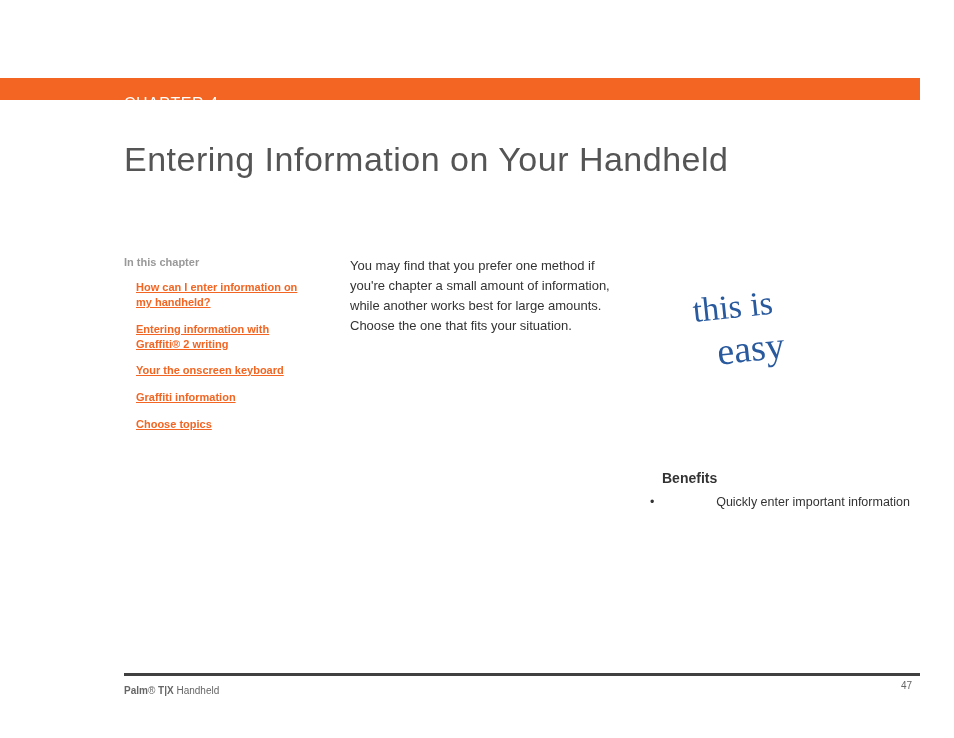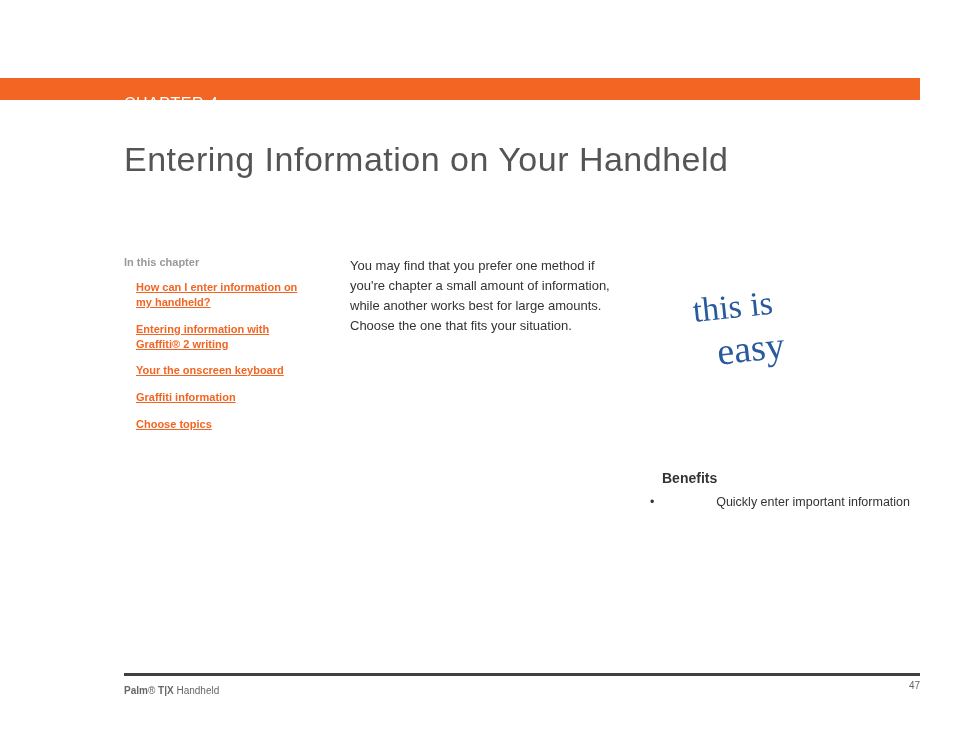--- a/index.html
+++ b/index.html
@@ -117,21 +117,21 @@
     border-top: 3px solid #404040;
     padding-top: 4px;
   }
   .footer-left {
     font-size: 10px;
     color: #666;
   }
   .footer-left .bold { font-weight: bold; }
   .footer-right {
     position: absolute;
-    right: 0;
+    right: 8px;
     top: 4px;
     font-size: 10px;
     color: #666;
   }
 </style>
 </head>
 <body>
 
 <div class="orange-bar"></div>
 <div class="chapter-label">CHAPTER 4</div>

